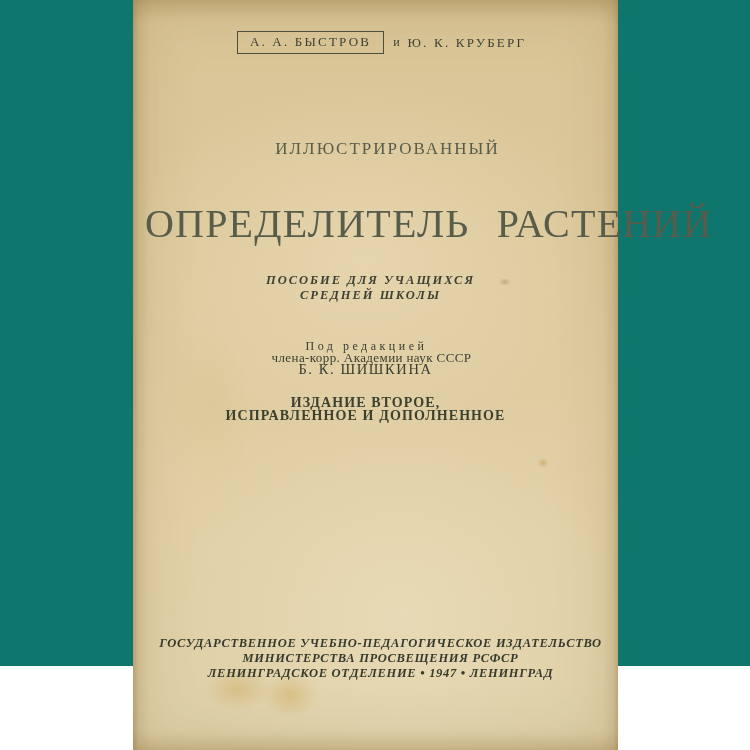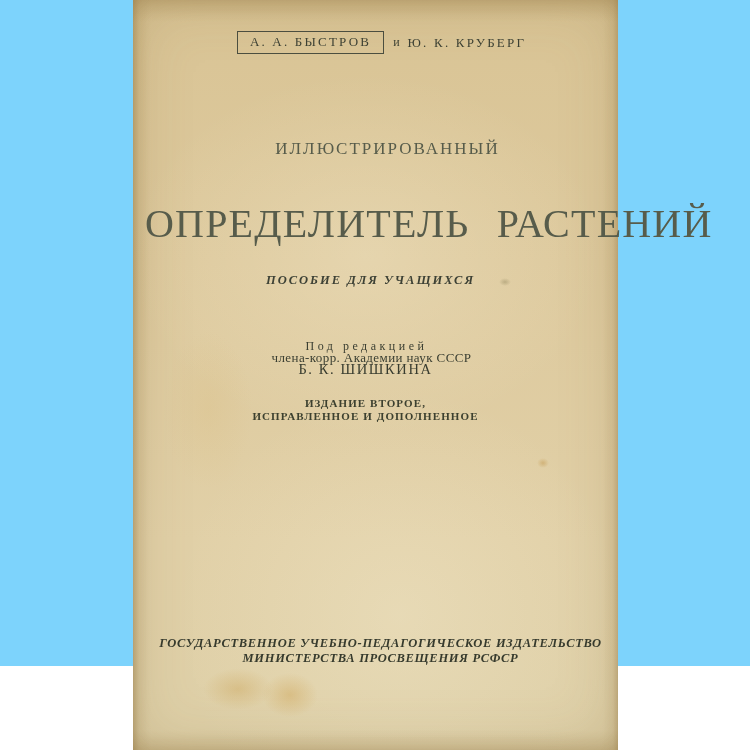--- a/index.html
+++ b/index.html
@@ -8,21 +8,21 @@
     width: 750px;
     height: 750px;
     background: #ffffff;
     overflow: hidden;
     font-family: "Liberation Serif", serif;
   }
   .photo {
     position: relative;
     width: 750px;
     height: 666px;
-    background: #7dd3fc;
+    background: #0f766e;
   }
   
   .page {
     position: absolute;
     left: 133px;
     top: 0;
     width: 485px;
     height: 750px;
     background-color: #ddcb9f;
     background-image:
@@ -117,21 +117,21 @@
     top: 361px;
     transform: translateX(-10px);
     font-size: 14.5px;
     letter-spacing: 1.6px;
     color: #383c2f;
   }
   
   .edition {
     top: 397px;
     transform: translateX(-10px);
-    font-size: 11px;
+    font-size: 14px;
     font-weight: bold;
     line-height: 12.5px;
     letter-spacing: 1.1px;
     color: #3c402f;
   }
   
   .imprint {
     top: 636px;
     transform: translateX(5px);
     font-style: italic;
@@ -184,30 +184,32 @@
       <span class="author-box">
         <span>А. А. БЫСТРОВ</span>
       </span><span class="author-conj">и</span><span class="author-second">Ю. К. КРУБЕРГ</span>
     </div>
 
     <div class="row title-line title-1">ИЛЛЮСТРИРОВАННЫЙ</div>
     <div class="row title-line title-3">ОПРЕДЕЛИТЕЛЬ РАСТЕНИЙ</div>
 
     <div class="row subtitle">
       <div>ПОСОБИЕ ДЛЯ УЧАЩИХСЯ</div>
+      <div>СРЕДНЕЙ ШКОЛЫ</div>
     </div>
 
     <div class="row editor-1">Под редакцией</div>
     <div class="row editor-2">члена-корр. Академии наук СССР</div>
     <div class="row editor-3">Б. К. ШИШКИНА</div>
 
     <div class="row edition">
       <div>ИЗДАНИЕ ВТОРОЕ,</div>
       <div>ИСПРАВЛЕННОЕ И ДОПОЛНЕННОЕ</div>
     </div>
 
     <div class="row imprint">
       <div>ГОСУДАРСТВЕННОЕ УЧЕБНО-ПЕДАГОГИЧЕСКОЕ ИЗДАТЕЛЬСТВО</div>
       <div>МИНИСТЕРСТВА ПРОСВЕЩЕНИЯ РСФСР</div>
+      <div>ЛЕНИНГРАДСКОЕ ОТДЕЛЕНИЕ • 1947 • ЛЕНИНГРАД</div>
     </div>
 
   </div>
 </div>
 
 </body></html>

